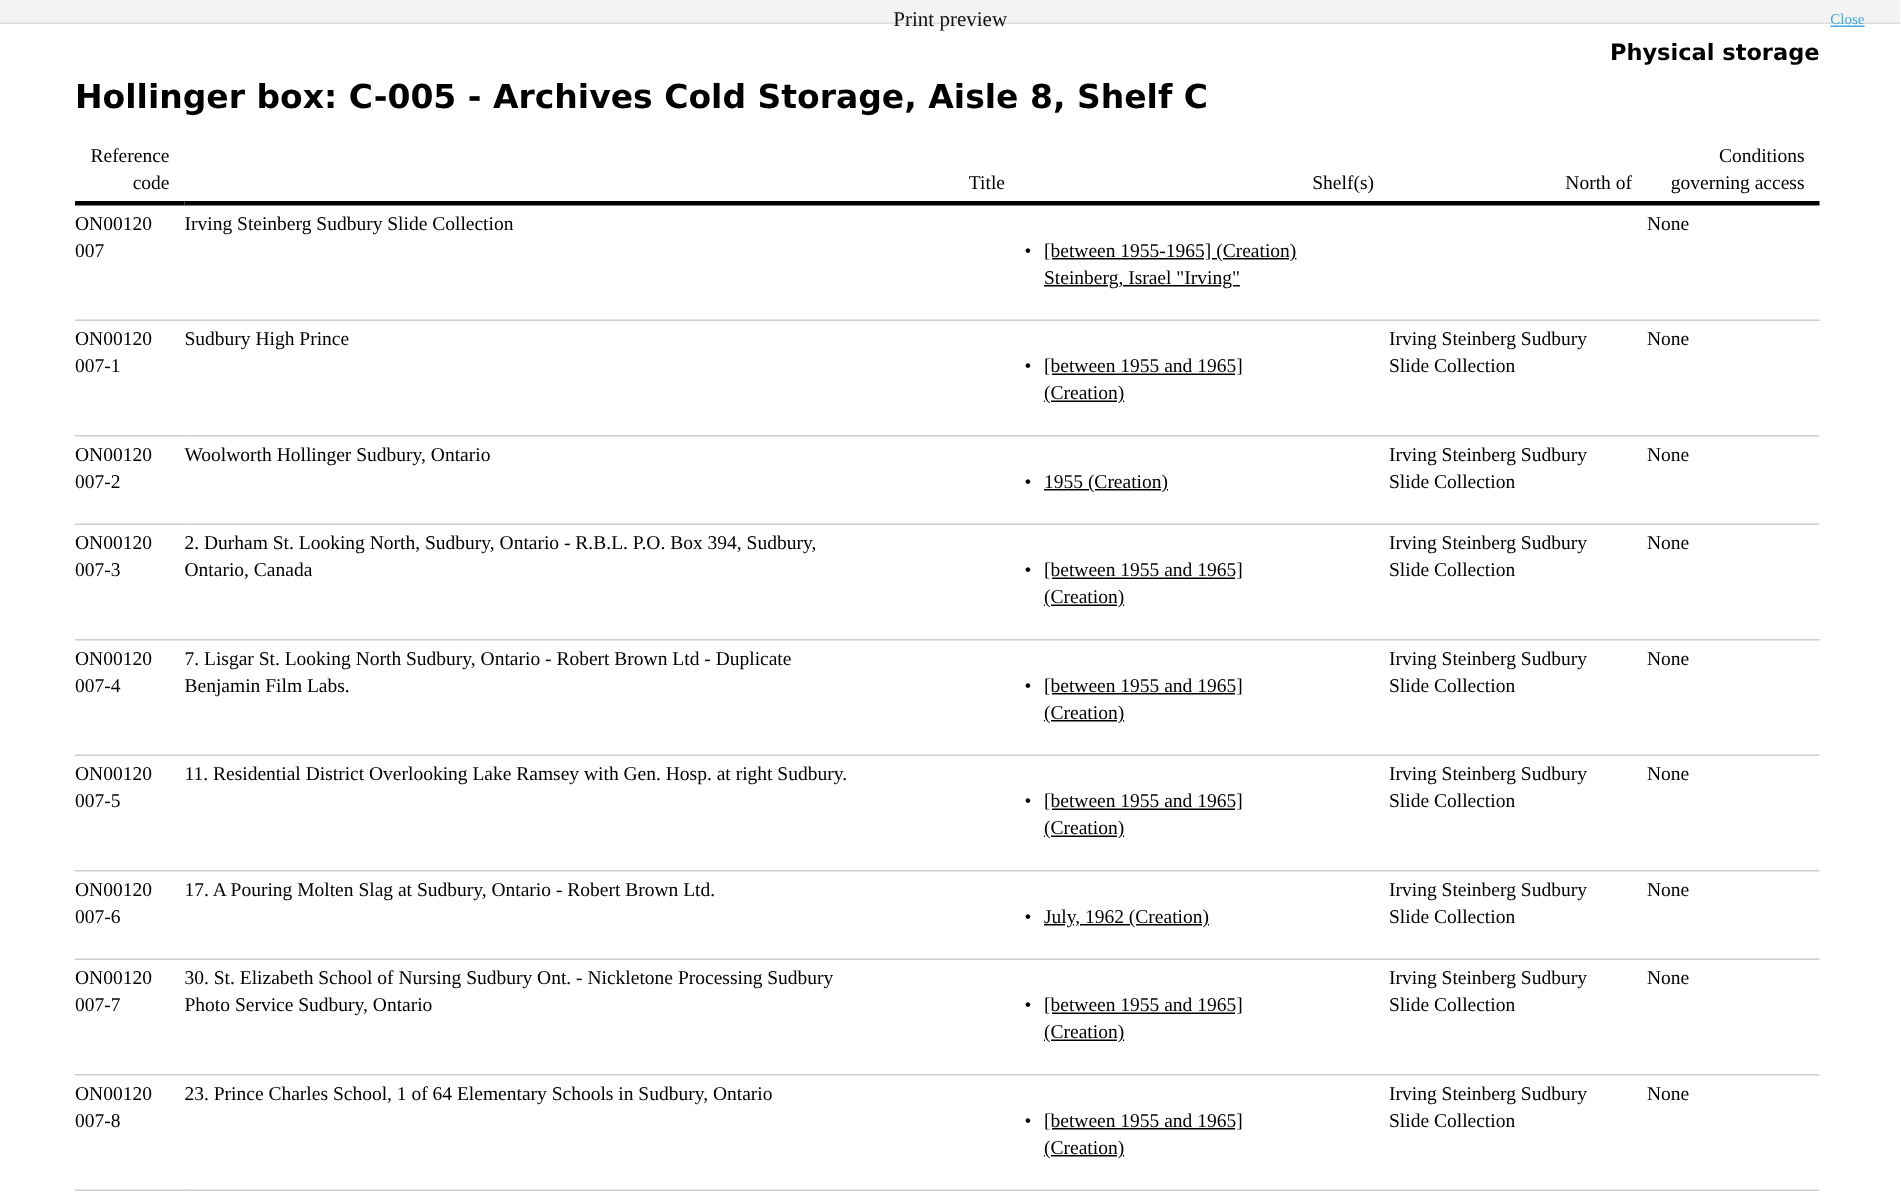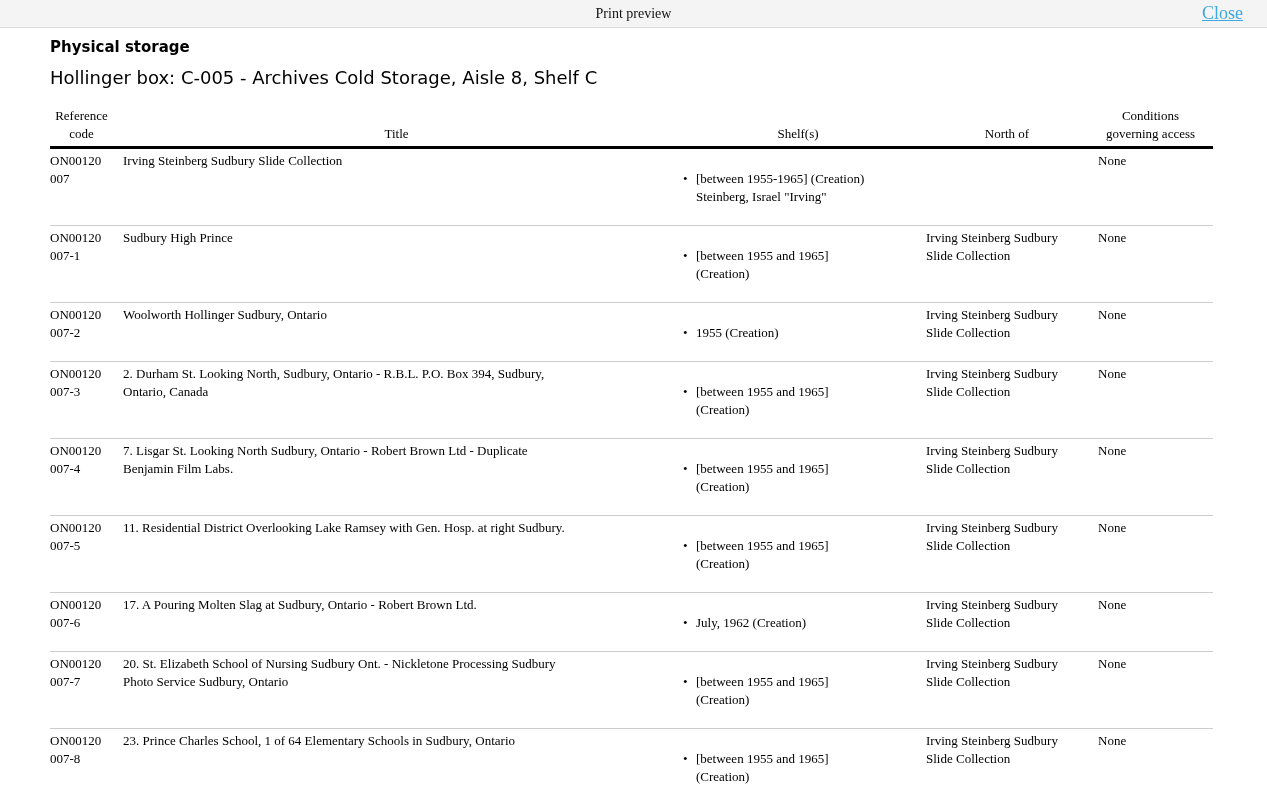--- a/index.html
+++ b/index.html
@@ -9,61 +9,61 @@
     --row-border:#CCCCCC;
     --header-border:#000000;
   }
   *{box-sizing:border-box;}
   html,body{margin:0;padding:0;}
   body{
     width:1267px;height:798px;overflow:hidden;background:#fff;color:#000;
     font-family:"Liberation Serif", serif;
   }
   .topbar{
-    height:28px;background:var(--topbar-bg);border-bottom:1px solid var(--topbar-border);
+    height:16px;background:var(--topbar-bg);border-bottom:1px solid var(--topbar-border);
     position:relative;
   }
   .topbar-title{
     text-align:center;line-height:27px;font-size:14px;color:#111;
   }
   .close-link{
-    position:absolute;top:0;right:24px;line-height:27px;font-size:18px;
+    position:absolute;top:0;right:24px;line-height:27px;font-size:10px;
     color:var(--link-color);text-decoration:underline;cursor:pointer;
   }
   .content{padding:9px 54px 0 50px;}
   .supertitle{
     font-family:"DejaVu Sans", sans-serif;font-weight:bold;font-size:15px;
-    margin:0 0 0 0;line-height:20px;
+    margin:0 0 0 0;line-height:20px;text-align:right;
   }
   .box-title{
-    font-family:"DejaVu Sans", sans-serif;font-weight:normal;font-size:18px;
+    font-family:"DejaVu Sans", sans-serif;font-weight:bold;font-size:22px;
     margin:9px 0 0 0;line-height:24px;
   }
   table.holdings{
     border-collapse:collapse;table-layout:fixed;width:1163px;margin-top:17px;
     font-size:13px;line-height:18px;
   }
   col.c-ref{width:73px;}
   col.c-title{width:557px;}
   col.c-dates{width:246px;}
   col.c-part{width:172px;}
   col.c-cond{width:115px;}
   th{
-    text-align:center;vertical-align:bottom;font-weight:normal;font-size:13px;
+    text-align:right;vertical-align:bottom;font-weight:normal;font-size:13px;
     padding:0 10px 3px 0;white-space:pre-line;
   }
   thead tr{border-bottom:3px solid var(--header-border);}
   tbody tr{border-bottom:1px solid var(--row-border);}
   td{
     vertical-align:top;padding:3px 10px 1px 0;white-space:pre-line;
   }
   td.dates-cell{padding-right:6px;}
   .date-item{display:flex;align-items:flex-start;}
   .bullet{flex:0 0 16px;width:16px;padding-left:3px;line-height:18px;}
-  .date-text{white-space:pre-line;flex:1 1 auto;}
+  .date-text{white-space:pre-line;flex:1 1 auto;text-decoration:underline;}
 </style>
 </head>
 <body>
 
 <div class="topbar">
   <div class="topbar-title">Print preview</div>
   <a class="close-link" href="#">Close</a>
 </div>
 
 <div class="content">
@@ -197,21 +197,21 @@
       </div>
     </td>
     <td>Irving Steinberg Sudbury
 Slide Collection</td>
     <td>None</td>
   </tr>
 
   <tr>
     <td>ON00120
 007-7</td>
-    <td>20. St. Elizabeth School of Nursing Sudbury Ont. - Nickletone Processing Sudbury
+    <td>30. St. Elizabeth School of Nursing Sudbury Ont. - Nickletone Processing Sudbury
 Photo Service Sudbury, Ontario</td>
     <td class="dates-cell">
       <div class="date-item">
         <span class="bullet">•</span>
         <span class="date-text">[between 1955 and 1965]
 (Creation)</span>
       </div>
     </td>
     <td>Irving Steinberg Sudbury
 Slide Collection</td>

